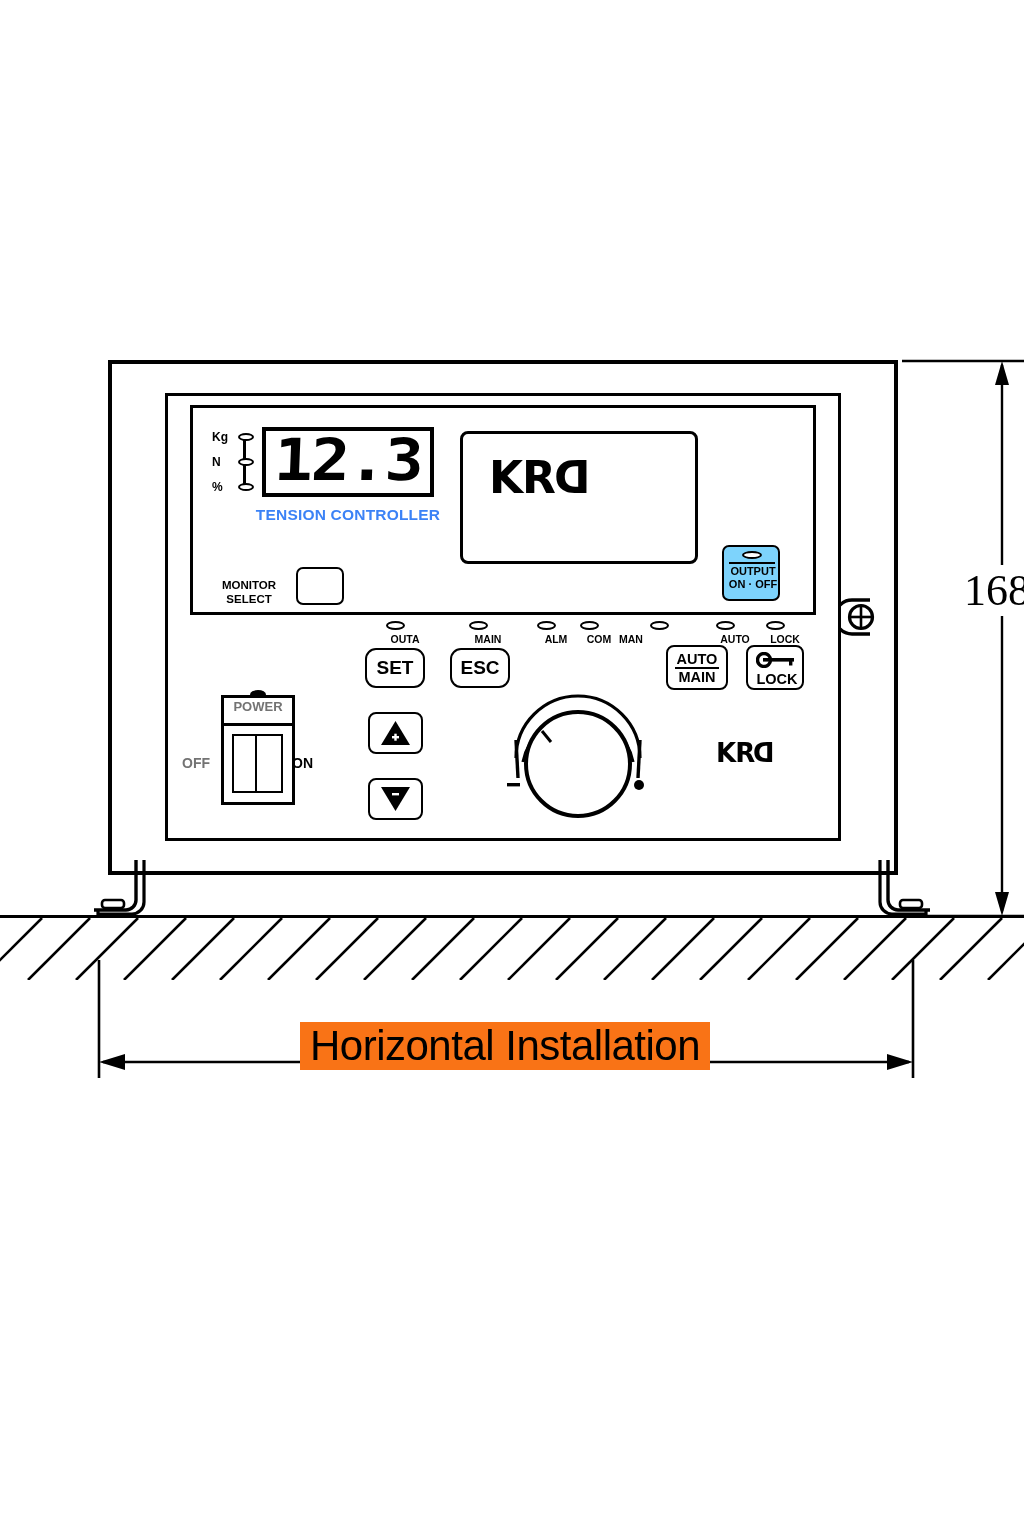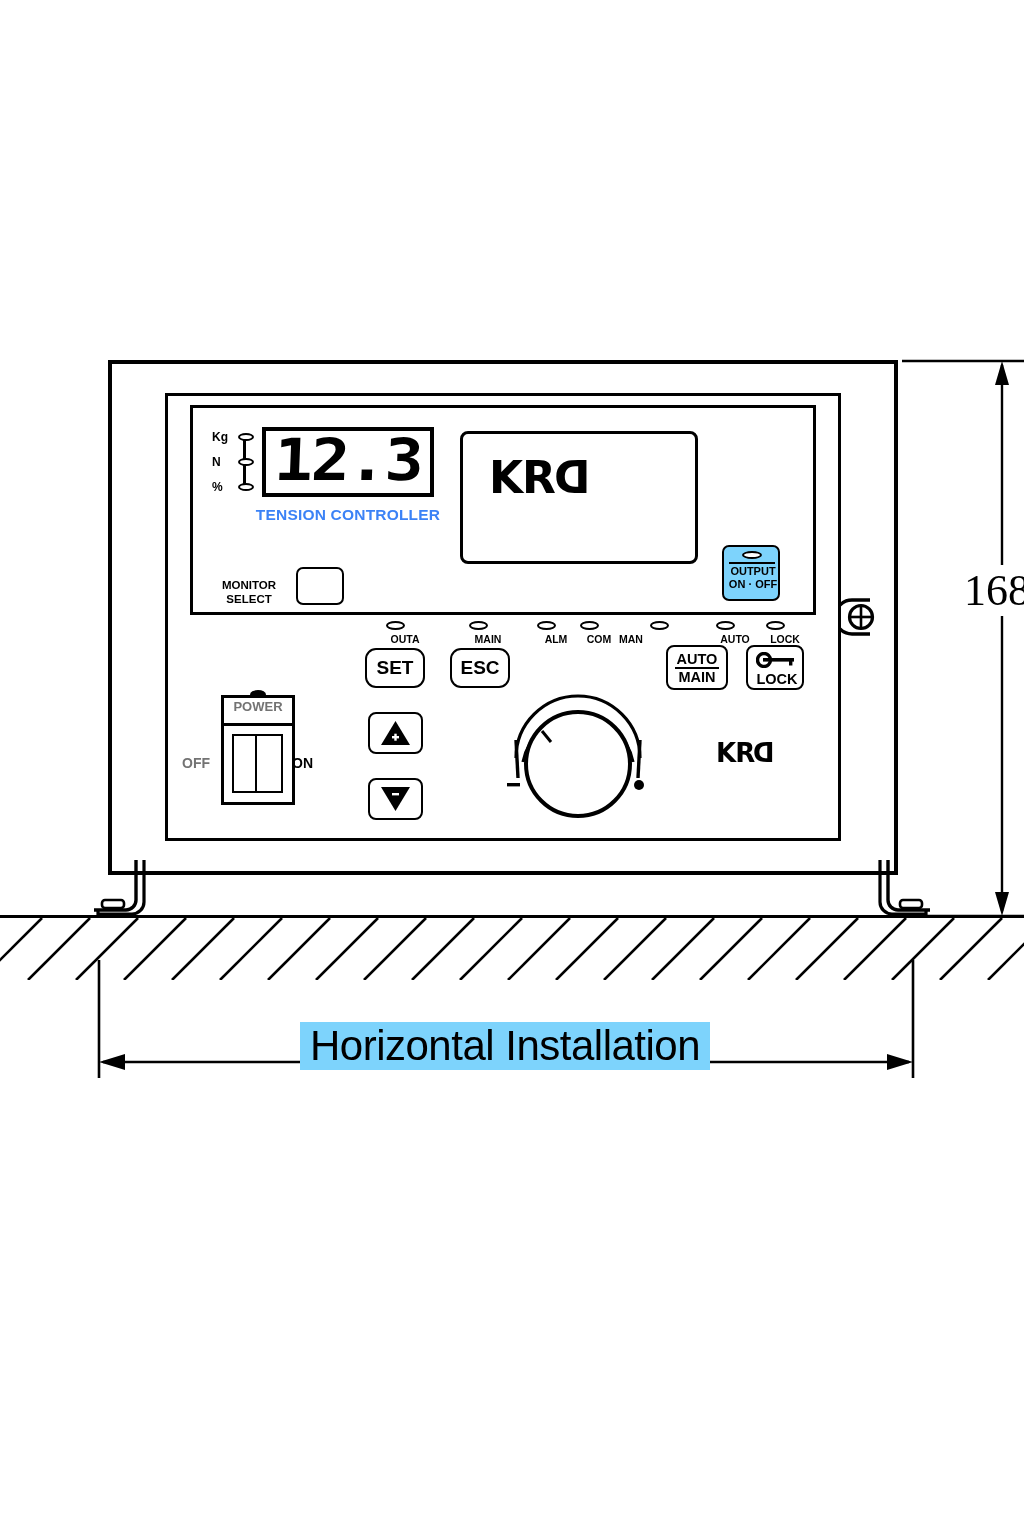--- a/index.html
+++ b/index.html
@@ -331,21 +331,21 @@
     color: #000;
     background: #fff;
     padding: 0 6px;
     white-space: nowrap;
   }
   #dim-horiz-text {
     left: 300px; top: 1022px;
     font-size: 42px;
     font-family: "Liberation Sans", sans-serif;
     color: #000;
-    background: #7dd3fc;
+    background: #f97316;
     padding: 0 10px;
     white-space: nowrap;
     letter-spacing: -0.5px;
   }
 </style>
 </head>
 <body>
 
 <div id="page">
 

